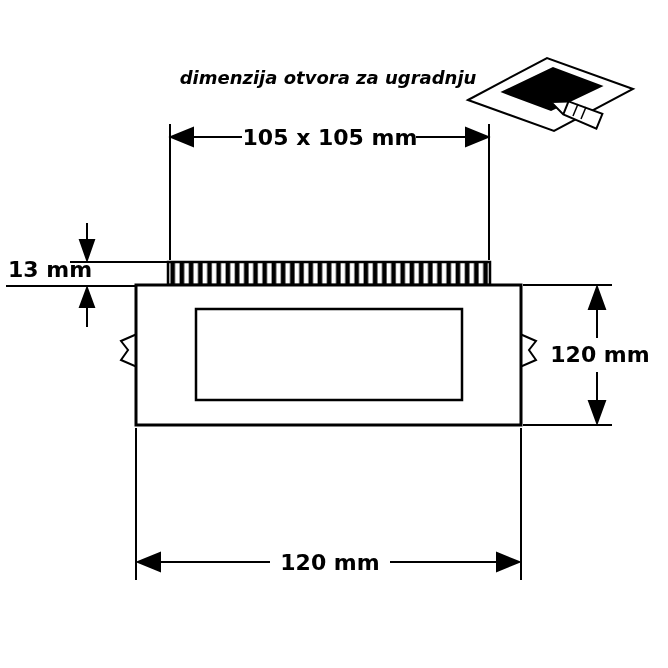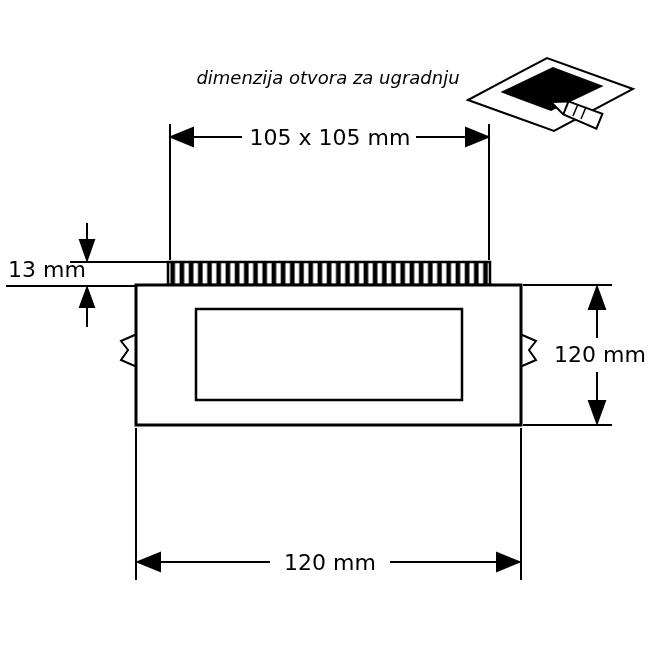--- a/index.html
+++ b/index.html
@@ -2,20 +2,21 @@
 <html><head>
 <meta charset="utf-8">
 <style>
   html,body{margin:0;padding:0;background:#ffffff;}
   .canvas{
     position:relative;
     width:668px;height:668px;
     background:#ffffff;
     font-family:"DejaVu Sans", sans-serif;
     overflow:hidden;
+    font-weight:bold;
   }
   svg{display:block;}
   .dim-label{font-size:22px;fill:#000;font-family:"DejaVu Sans",sans-serif;}
   .dim-label-small{font-size:22px;fill:#000;font-family:"DejaVu Sans",sans-serif;}
   .title-label{font-size:18px;font-style:italic;fill:#000;font-family:"DejaVu Sans",sans-serif;}
 </style>
 </head>
 <body>
 
 <div class="canvas">

